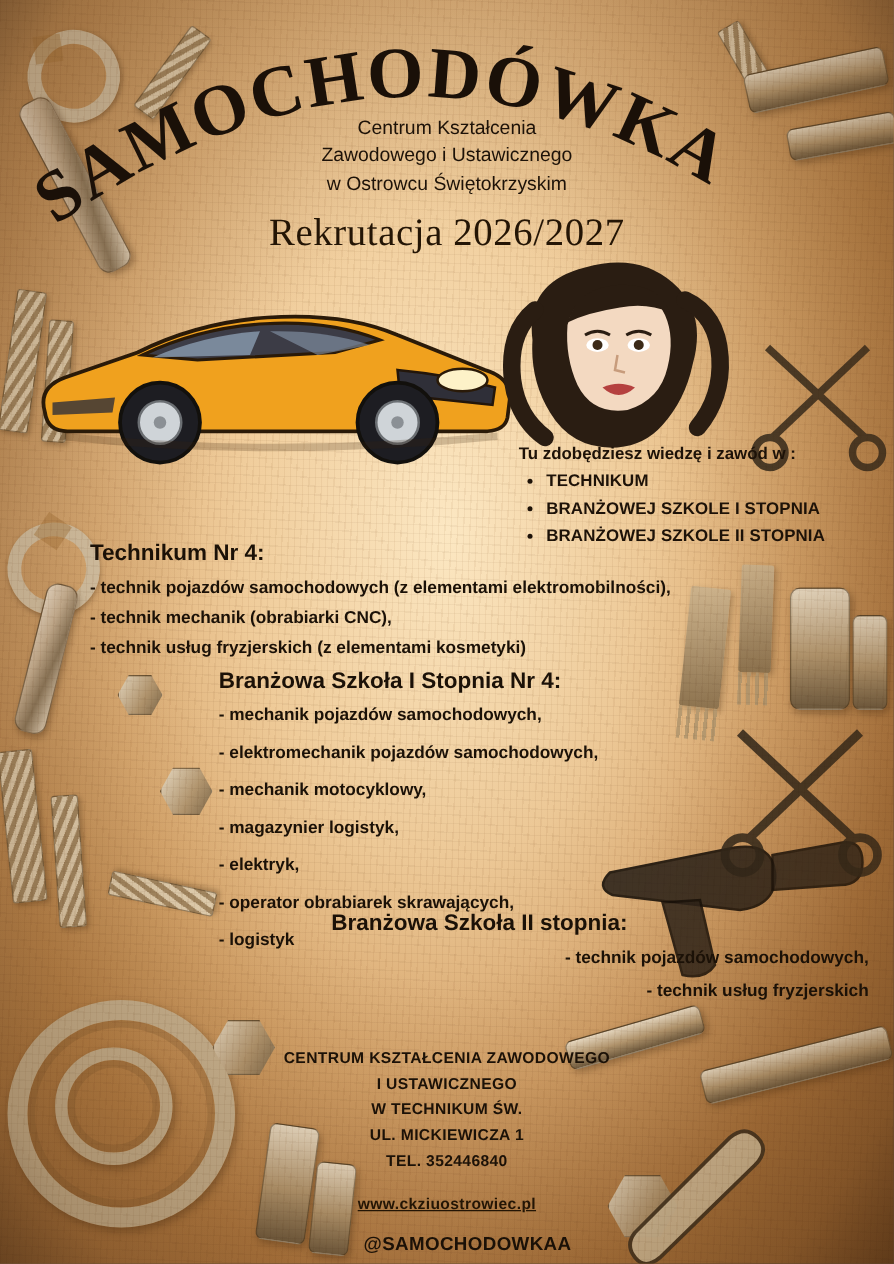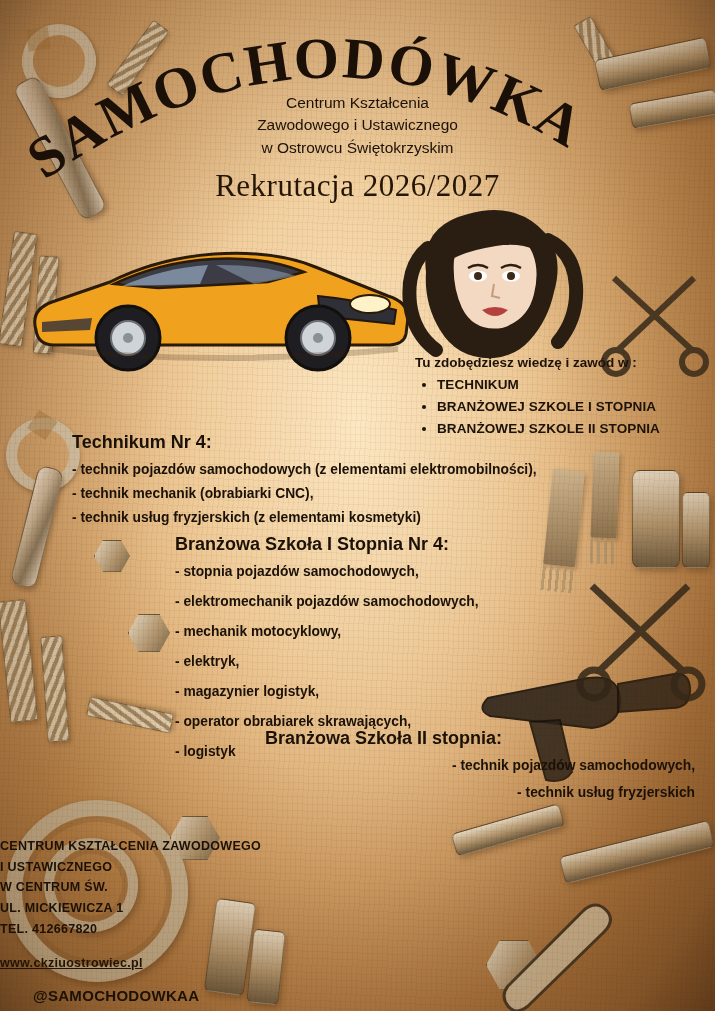--- a/index.html
+++ b/index.html
@@ -146,21 +146,21 @@
   .block h3 { margin:0 0 8px 0; font-size: 18px; font-weight:700; }
   .block .line { font-size: 13.8px; font-weight:600; margin-bottom:6px; line-height:1.3; }
 
   .tech4 { left:72px; top:432px; width:620px; }
   .bs1   { left:175px; top:534px; width:520px; }
   .bs1 .line { margin-bottom:12px; }
   .bs2   { left:265px; top:728px; width:430px; }
   .bs2 .line { margin-bottom:9px;text-align:right; }
 
   .footer {
-    position:absolute; left:0; top:836px; width:715px; 
+    position:absolute; left:0; top:836px; width:715px; text-align:center;
     color:#1b1107; font-weight:700; font-size:12.5px; line-height:1.65;
     letter-spacing:0.3px;
   }
   .footer .www {
     margin-top:14px; font-size:12.5px; text-decoration:underline; color:#231505;
   }
   .footer .ig { margin-top:10px; font-size:15px; font-weight:700;padding-left:33px; }
 </style>
 </head>
 <body>
@@ -316,38 +316,38 @@
 
   <div class="block tech4">
     <h3>Technikum Nr 4:</h3>
     <div class="line">- technik pojazdów samochodowych (z elementami elektromobilności),</div>
     <div class="line">- technik mechanik (obrabiarki CNC),</div>
     <div class="line">- technik usług fryzjerskich (z elementami kosmetyki)</div>
   </div>
 
   <div class="block bs1">
     <h3>Branżowa Szkoła I Stopnia Nr 4:</h3>
-    <div class="line">- stopnia pojazdów samochodowych,</div>
+    <div class="line">- mechanik pojazdów samochodowych,</div>
     <div class="line">- elektromechanik pojazdów samochodowych,</div>
     <div class="line">- mechanik motocyklowy,</div>
+    <div class="line">- magazynier logistyk,</div>
     <div class="line">- elektryk,</div>
-    <div class="line">- magazynier logistyk,</div>
     <div class="line">- operator obrabiarek skrawających,</div>
     <div class="line">- logistyk</div>
   </div>
 
   <div class="block bs2">
     <h3>Branżowa Szkoła II stopnia:</h3>
     <div class="line">- technik pojazdów samochodowych,</div>
     <div class="line">- technik usług fryzjerskich</div>
   </div>
 
   <div class="footer">
     <div>CENTRUM KSZTAŁCENIA ZAWODOWEGO</div>
     <div>I USTAWICZNEGO</div>
-    <div>W CENTRUM ŚW.</div>
+    <div>W TECHNIKUM ŚW.</div>
     <div>UL. MICKIEWICZA 1</div>
-    <div>TEL. 412667820</div>
+    <div>TEL. 352446840</div>
     <div class="www">www.ckziuostrowiec.pl</div>
     <div class="ig">@SAMOCHODOWKAA</div>
   </div>
 
 </div>
 
 </body></html>

